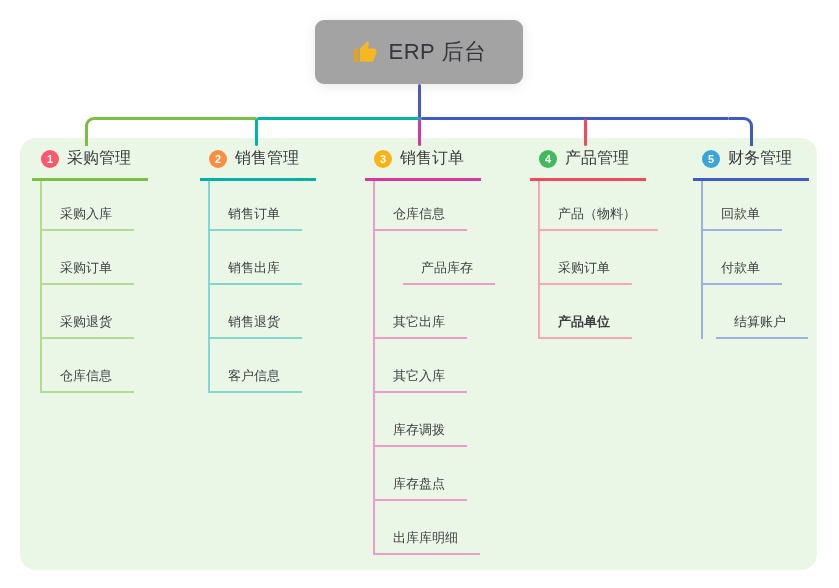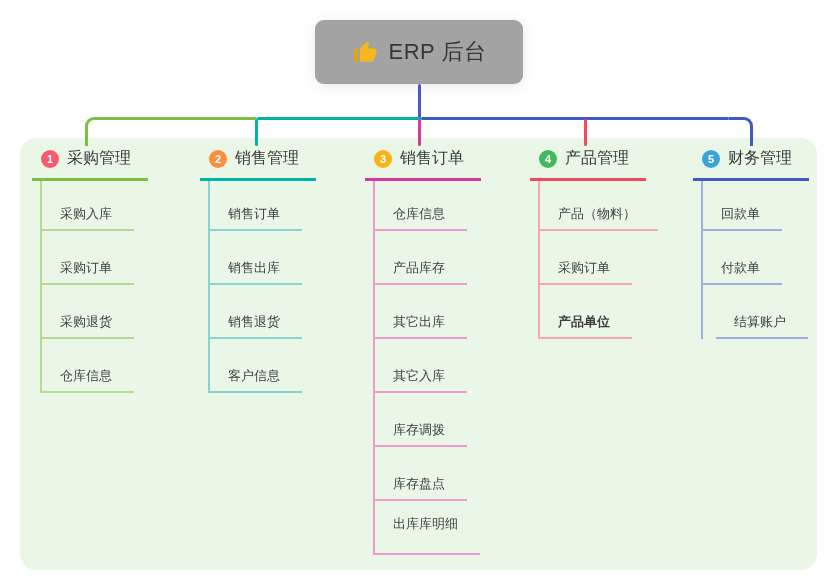--- a/index.html
+++ b/index.html
@@ -117,36 +117,36 @@
 
   <div class="branch" style="left: 365px;">
     <div class="bheader" style="border-bottom-color: rgb(216, 56, 155);">
       <span class="badge" style="background: rgb(251, 178, 23);">3</span>
       <span class="btitle">销售订单</span>
     </div>
     <ul class="items" style="border-left-color: rgb(236, 156, 205);">
           <li style="border-bottom-color: rgb(236, 156, 205);">
             <span>仓库信息</span>
           </li>
-          <li style="border-bottom-color: rgb(236, 156, 205);">
+          <li style="border-bottom-color: rgb(236, 156, 205); margin-left: 28px;">
             <span>产品库存</span>
           </li>
           <li style="border-bottom-color: rgb(236, 156, 205);">
             <span>其它出库</span>
           </li>
           <li style="border-bottom-color: rgb(236, 156, 205);">
             <span>其它入库</span>
           </li>
           <li style="border-bottom-color: rgb(236, 156, 205);">
             <span>库存调拨</span>
           </li>
           <li style="border-bottom-color: rgb(236, 156, 205); justify-content: flex-end;">
             <span>库存盘点</span>
           </li>
-          <li style="border-bottom-color: rgb(236, 156, 205); align-items: center;">
+          <li style="border-bottom-color: rgb(236, 156, 205);">
             <span>出库库明细</span>
           </li>
         </ul>
   </div>
 
   <div class="branch" style="left: 530px;">
     <div class="bheader" style="border-bottom-color: rgb(244, 72, 95);">
       <span class="badge" style="background: rgb(66, 185, 94);">4</span>
       <span class="btitle">产品管理</span>
     </div>

